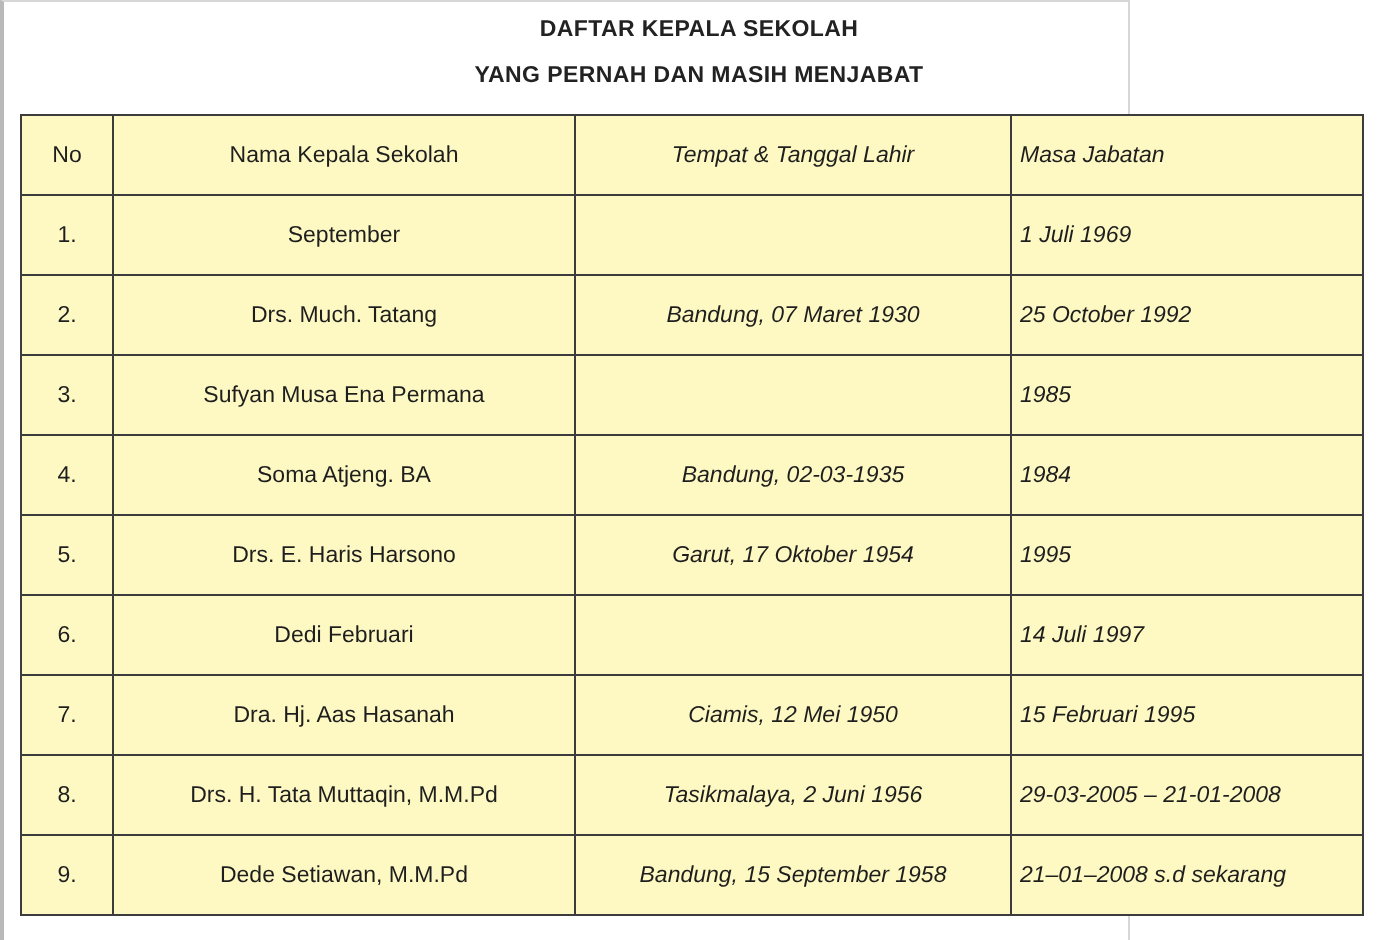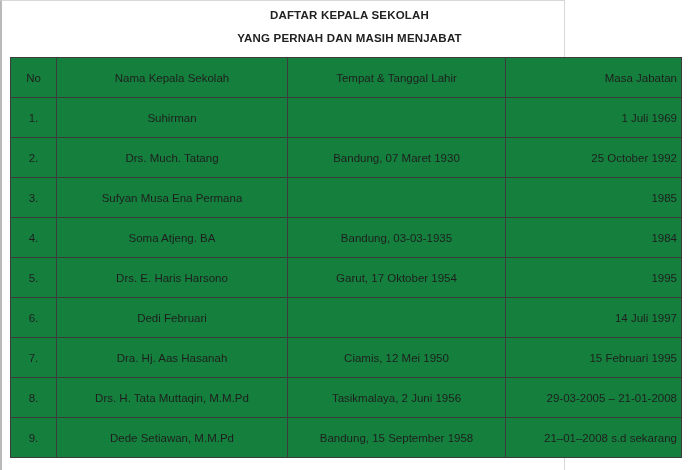--- a/index.html
+++ b/index.html
@@ -51,21 +51,21 @@
   #table-wrap {
     position: absolute;
     left: 8px;
     top: 56px;
     width: 671px;
   }
   table#kepsek-table {
     border-collapse: collapse;
     table-layout: fixed;
     width: 671px;
-    background: #15803d;
+    background: #fef9c3;
   }
   table#kepsek-table td,
   table#kepsek-table th {
     border: 1px solid #3c3c3c;
     box-sizing: border-box;
     font-size: 11.5px;
     color: #1e1e1e;
     font-weight: normal;
     padding: 0 4px;
   }
@@ -75,22 +75,22 @@
     text-align: center;
     vertical-align: middle;
     font-size: 11.5px;
   }
   tbody td {
     height: 40px;
     vertical-align: middle;
   }
   .col-no    { width: 46px;  text-align: center; }
   .col-nama  { width: 231px; text-align: center; padding-left: 3px; }
-  .col-ttl   { width: 218px; text-align: center; }
-  .col-masa  { width: 176px; text-align: right; }
+  .col-ttl   { width: 218px; text-align: center; font-style: italic; }
+  .col-masa  { width: 176px; text-align: left; font-style: italic; }
 </style>
 </head>
 <body>
 
 <div id="page-frame">
 
   <div id="title-block">
     <div class="title-line" id="title-main">DAFTAR KEPALA SEKOLAH</div>
     <div class="title-line" id="title-sub">YANG PERNAH DAN MASIH MENJABAT</div>
   </div>
@@ -101,40 +101,40 @@
         <tr>
           <th class="col-no">No</th>
           <th class="col-nama">Nama Kepala Sekolah</th>
           <th class="col-ttl">Tempat &amp; Tanggal Lahir</th>
           <th class="col-masa">Masa Jabatan</th>
         </tr>
       </thead>
       <tbody id="table-body">
           <tr>
             <td class="col-no">1.</td>
-            <td class="col-nama">Suhirman</td>
+            <td class="col-nama">September</td>
             <td class="col-ttl"></td>
             <td class="col-masa">1 Juli 1969</td>
           </tr>
           <tr>
             <td class="col-no">2.</td>
             <td class="col-nama">Drs. Much. Tatang</td>
             <td class="col-ttl">Bandung, 07 Maret 1930</td>
             <td class="col-masa">25 October 1992</td>
           </tr>
           <tr>
             <td class="col-no">3.</td>
             <td class="col-nama">Sufyan Musa Ena Permana</td>
             <td class="col-ttl"></td>
             <td class="col-masa">1985</td>
           </tr>
           <tr>
             <td class="col-no">4.</td>
             <td class="col-nama">Soma Atjeng. BA</td>
-            <td class="col-ttl">Bandung, 03-03-1935</td>
+            <td class="col-ttl">Bandung, 02-03-1935</td>
             <td class="col-masa">1984</td>
           </tr>
           <tr>
             <td class="col-no">5.</td>
             <td class="col-nama">Drs. E. Haris Harsono</td>
             <td class="col-ttl">Garut, 17 Oktober 1954</td>
             <td class="col-masa">1995</td>
           </tr>
           <tr>
             <td class="col-no">6.</td>

